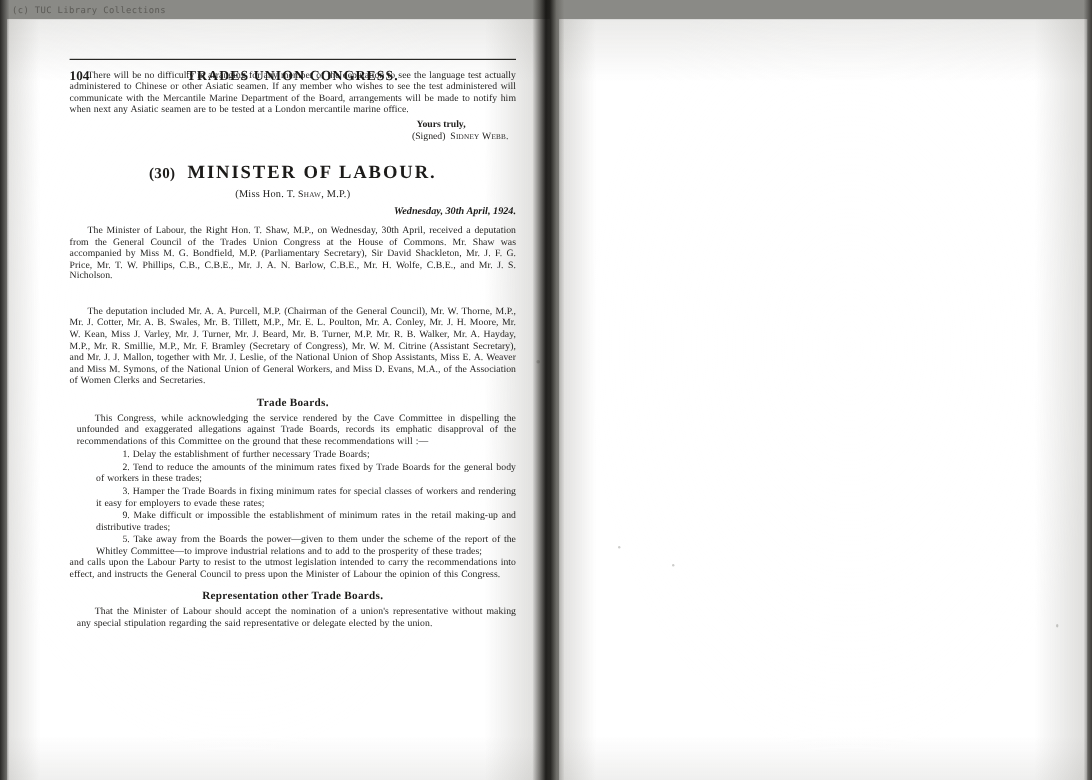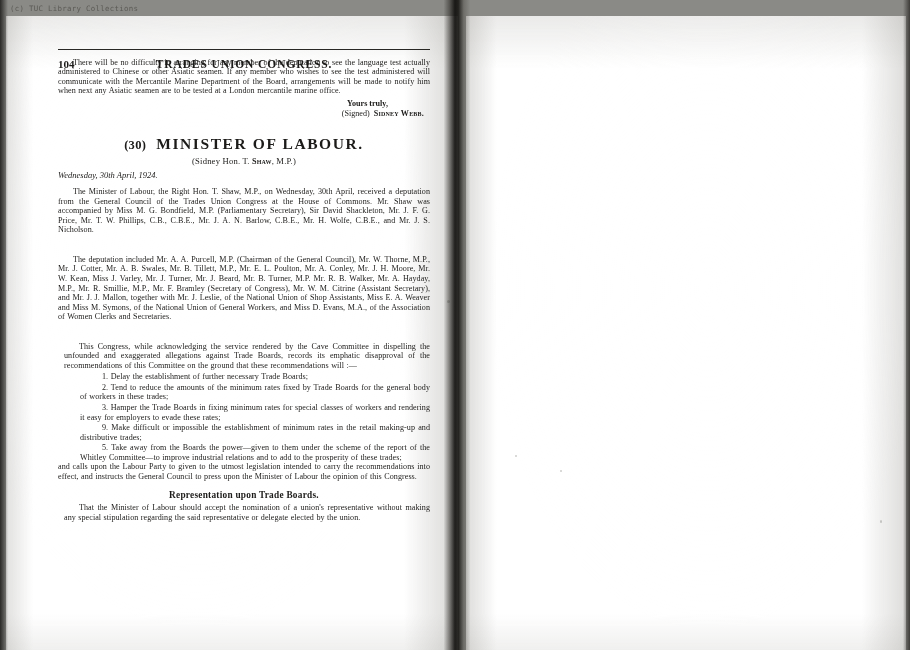--- a/index.html
+++ b/index.html
@@ -113,21 +113,21 @@
     text-align: justify;
     text-indent: 15px;
     letter-spacing: .05px;
     word-spacing: .4px;
   }
   p.tight { line-height: 9.3px; }
   p + p { margin-top: 20px; }
   p.noind { text-indent: 0; }
 
   .b { font-weight: 700; }
-  .sc { font-variant: small-caps; font-weight: 700; letter-spacing: .2px; }
+  .sc { font-variant: small-caps; font-weight: 400; letter-spacing: .2px; }
 
   .sig-wrap { margin-top: 4px; font-size: 8.1px; line-height: 10px; }
   .sig1 { text-align: right; padding-right: 42px; font-weight: 700; }
   .sig2 { text-align: right; padding-right: 6px; }
   .sig2 .lead { font-weight: 400; }
 
   .sec-head {
     text-align: center;
     font-weight: 700;
     margin: 14px 0 2px;
@@ -143,24 +143,24 @@
     margin-right: 10px;
   }
   .byline {
     text-align: center;
     font-size: 8.6px;
     margin-top: 3px;
     letter-spacing: .2px;
   }
   .byline .sc { font-size: 8.2px; margin-top: 20px; }
   .dateline {
-    text-align: left;
+    text-align: right;
     font-size: 8.5px;
     font-style: italic;
-    font-weight: 400;
+    font-weight: 700;
     margin-top: 4px;
     margin-bottom: 7px;
   }
   .sub-head {
     text-align: center;
     font-weight: 700;
     font-size: 9.3px;
     margin: 9px 0 3px;
     letter-spacing: .25px;
   }
@@ -216,40 +216,41 @@
       <div class="rule"></div>
 
       <p class="tight">There will be no difficulty in arranging for any member of the deputation to see the language test actually administered to Chinese or other Asiatic seamen. If any member who wishes to see the test administered will communicate with the Mercantile Marine Department of the Board, arrangements will be made to notify him when next any Asiatic seamen are to be tested at a London mercantile marine office.</p>
 
       <div class="sig-wrap">
         <div class="sig1">Yours truly,</div>
         <div class="sig2"><span class="lead">(Signed)</span>&nbsp;&nbsp;<span class="sc">Sidney Webb.</span></div>
       </div>
 
       <div class="sec-head big"><span class="num">(30)</span><span>MINISTER OF LABOUR.</span></div>
-      <div class="byline"><span>(Sidney Hon. T.</span> <span class="sc">Shaw</span><span>, M.P.)</span></div>
+      <div class="byline"><span>(Miss Hon. T.</span> <span class="sc">Shaw</span><span>, M.P.)</span></div>
       <div class="dateline">Wednesday, 30th April, 1924.</div>
 
       <p>The Minister of Labour, the Right Hon. T. Shaw, M.P., on Wednesday, 30th April, received a deputation from the General Council of the Trades Union Congress at the House of Commons. Mr. Shaw was accompanied by Miss M. G. Bondfield, M.P. (Parliamentary Secretary), Sir David Shackleton, Mr. J. F. G. Price, Mr. T. W. Phillips, C.B., C.B.E., Mr. J. A. N. Barlow, C.B.E., Mr. H. Wolfe, C.B.E., and Mr. J. S. Nicholson.</p>
       <p>The deputation included Mr. A. A. Purcell, M.P. (Chairman of the General Council), Mr. W. Thorne, M.P., Mr. J. Cotter, Mr. A. B. Swales, Mr. B. Tillett, M.P., Mr. E. L. Poulton, Mr. A. Conley, Mr. J. H. Moore, Mr. W. Kean, Miss J. Varley, Mr. J. Turner, Mr. J. Beard, Mr. B. Turner, M.P. Mr. R. B. Walker, Mr. A. Hayday, M.P., Mr. R. Smillie, M.P., Mr. F. Bramley (Secretary of Congress), Mr. W. M. Citrine (Assistant Secretary), and Mr. J. J. Mallon, together with Mr. J. Leslie, of the National Union of Shop Assistants, Miss E. A. Weaver and Miss M. Symons, of the National Union of General Workers, and Miss D. Evans, M.A., of the Association of Women Clerks and Secretaries.</p>
 
 
+      <div class="sub-head">Trade Boards.</div>
       <p class="quote">This Congress, while acknowledging the service rendered by the Cave Committee in dispelling the unfounded and exaggerated allegations against Trade Boards, records its emphatic disapproval of the recommendations of this Committee on the ground that these recommendations will :—</p>
 
       <div class="numlist">
         <p>1. Delay the establishment of further necessary Trade Boards;</p>
         <p>2. Tend to reduce the amounts of the minimum rates fixed by Trade Boards for the general body of workers in these trades;</p>
         <p>3. Hamper the Trade Boards in fixing minimum rates for special classes of workers and rendering it easy for employers to evade these rates;</p>
         <p>9. Make difficult or impossible the establishment of minimum rates in the retail making-up and distributive trades;</p>
         <p>5. Take away from the Boards the power—given to them under the scheme of the report of the Whitley Committee—to improve industrial relations and to add to the prosperity of these trades;</p>
       </div>
 
-      <p class="noind">and calls upon the Labour Party to given to the utmost legislation intended to carry the recommendations into effect, and instructs the General Council to press upon the Minister of Labour the opinion of this Congress.</p>
-
-      <div class="sub-head">Representation upon Trade Boards.</div>
+      <p class="noind">and calls upon the Labour Party to resist to the utmost legislation intended to carry the recommendations into effect, and instructs the General Council to press upon the Minister of Labour the opinion of this Congress.</p>
+
+      <div class="sub-head">Representation other Trade Boards.</div>
       <p class="quote">That the Minister of Labour should accept the nomination of a union's representative without making any special stipulation regarding the said representative or delegate elected by the union.</p>
     </div>
   </div>
 
   <div class="page right">
     
   </div>
 
   <div class="gutter"></div>
   <div class="edge-left"></div>

